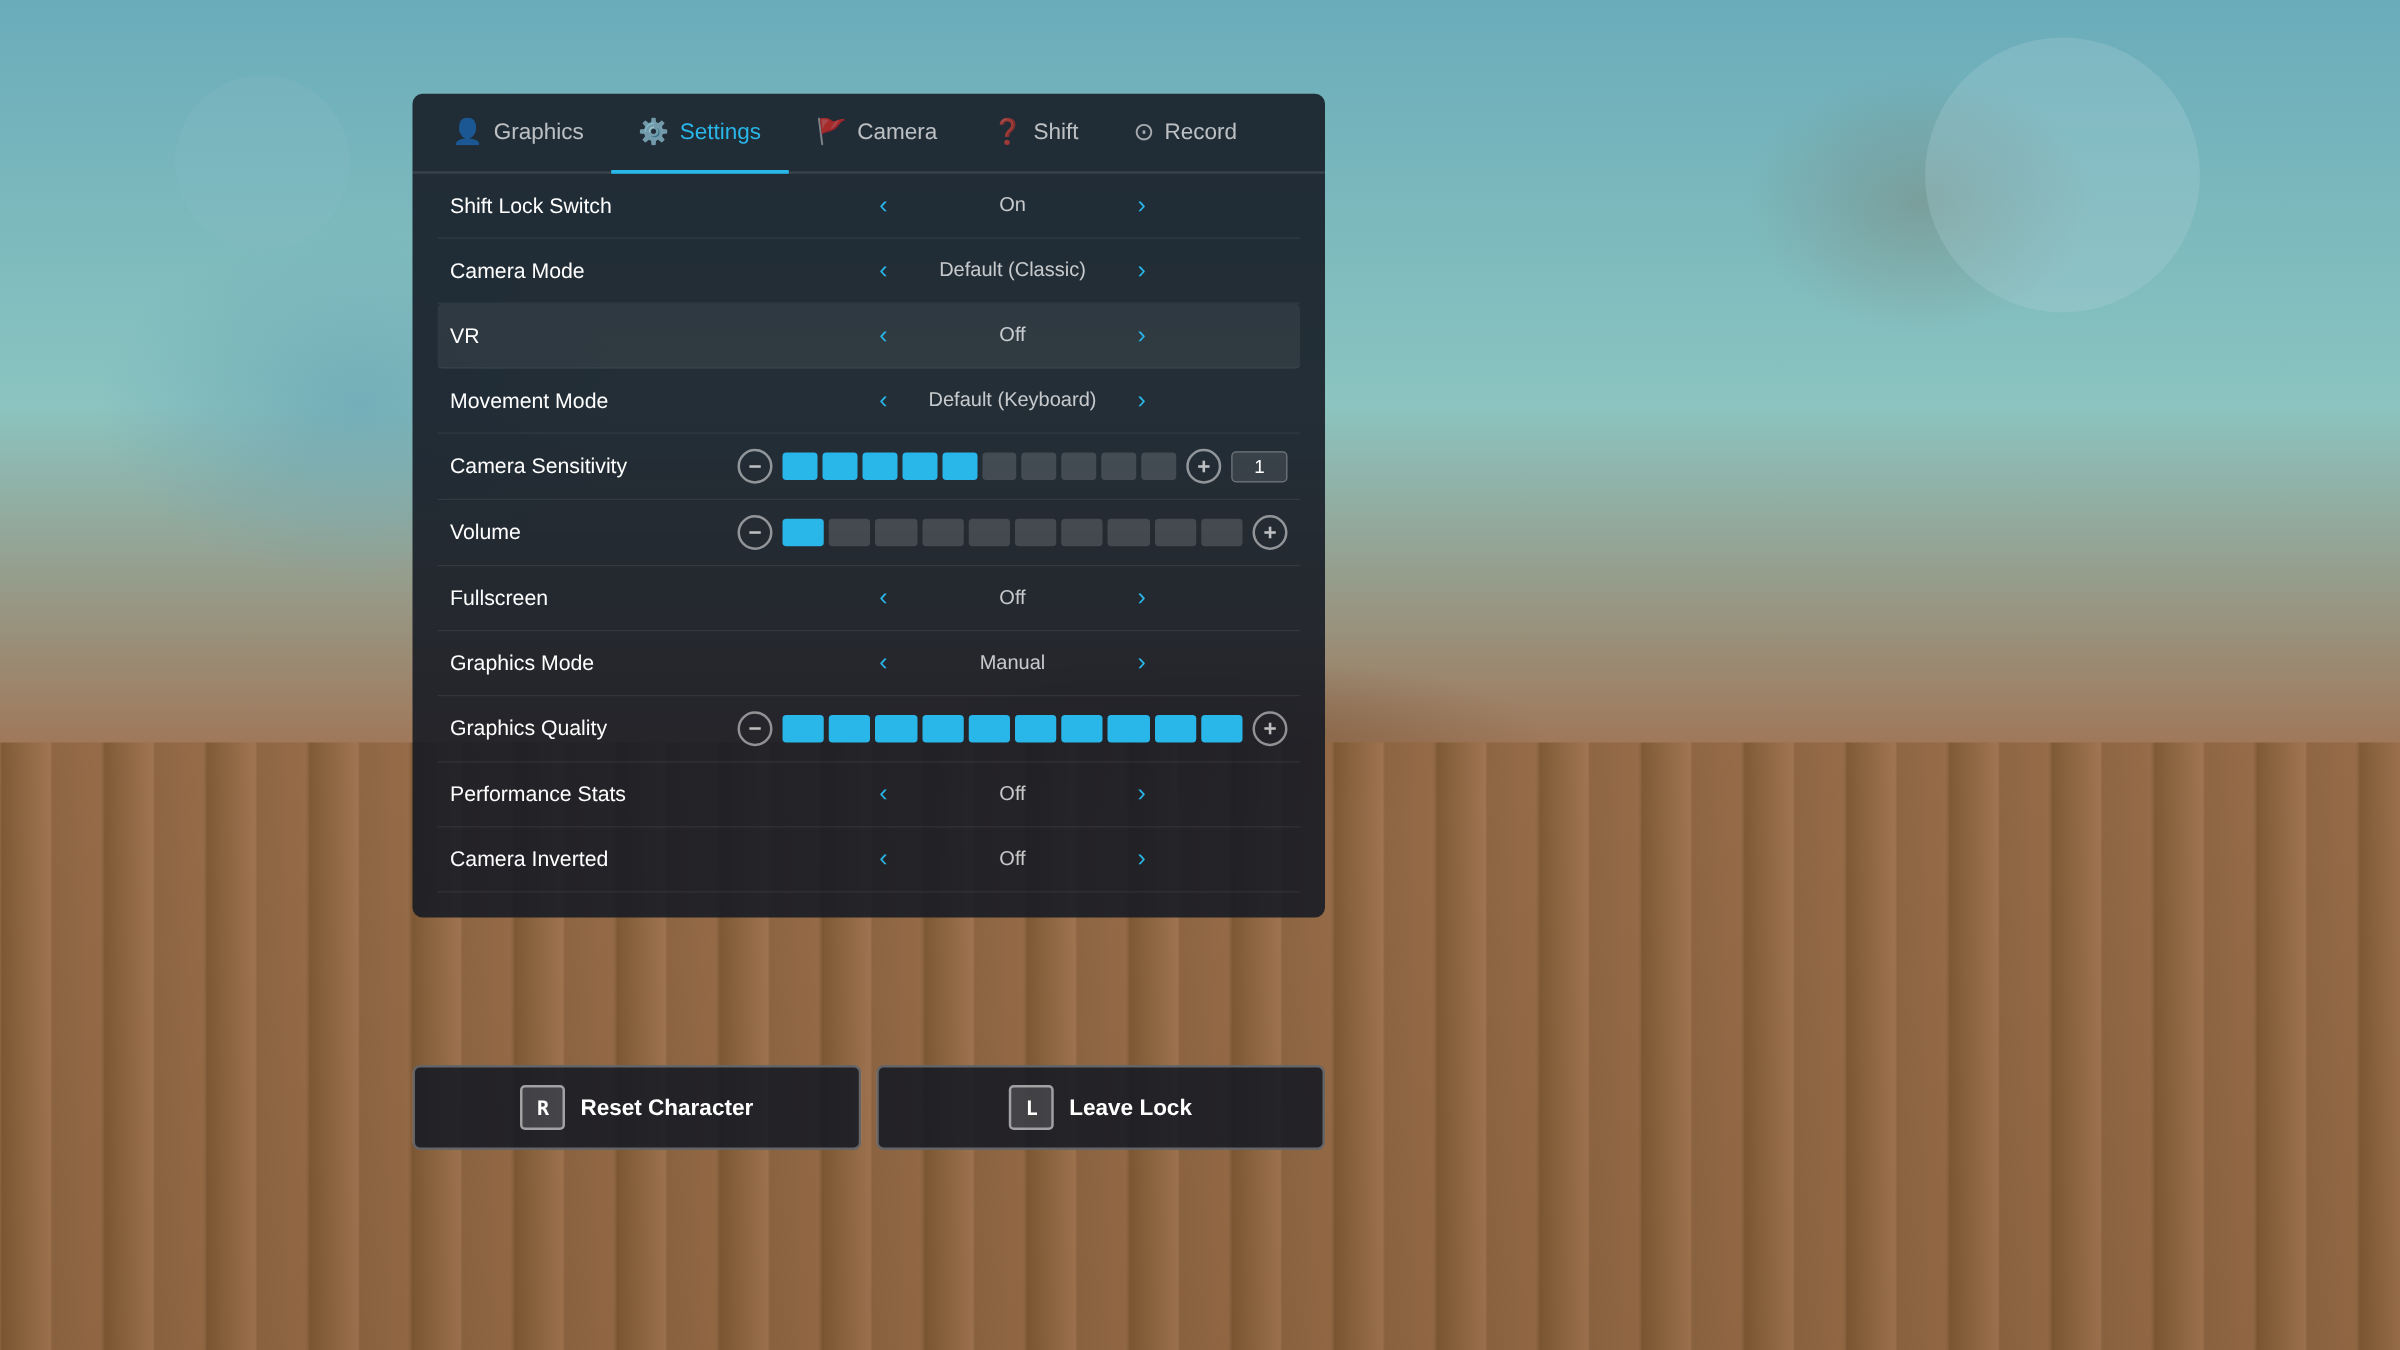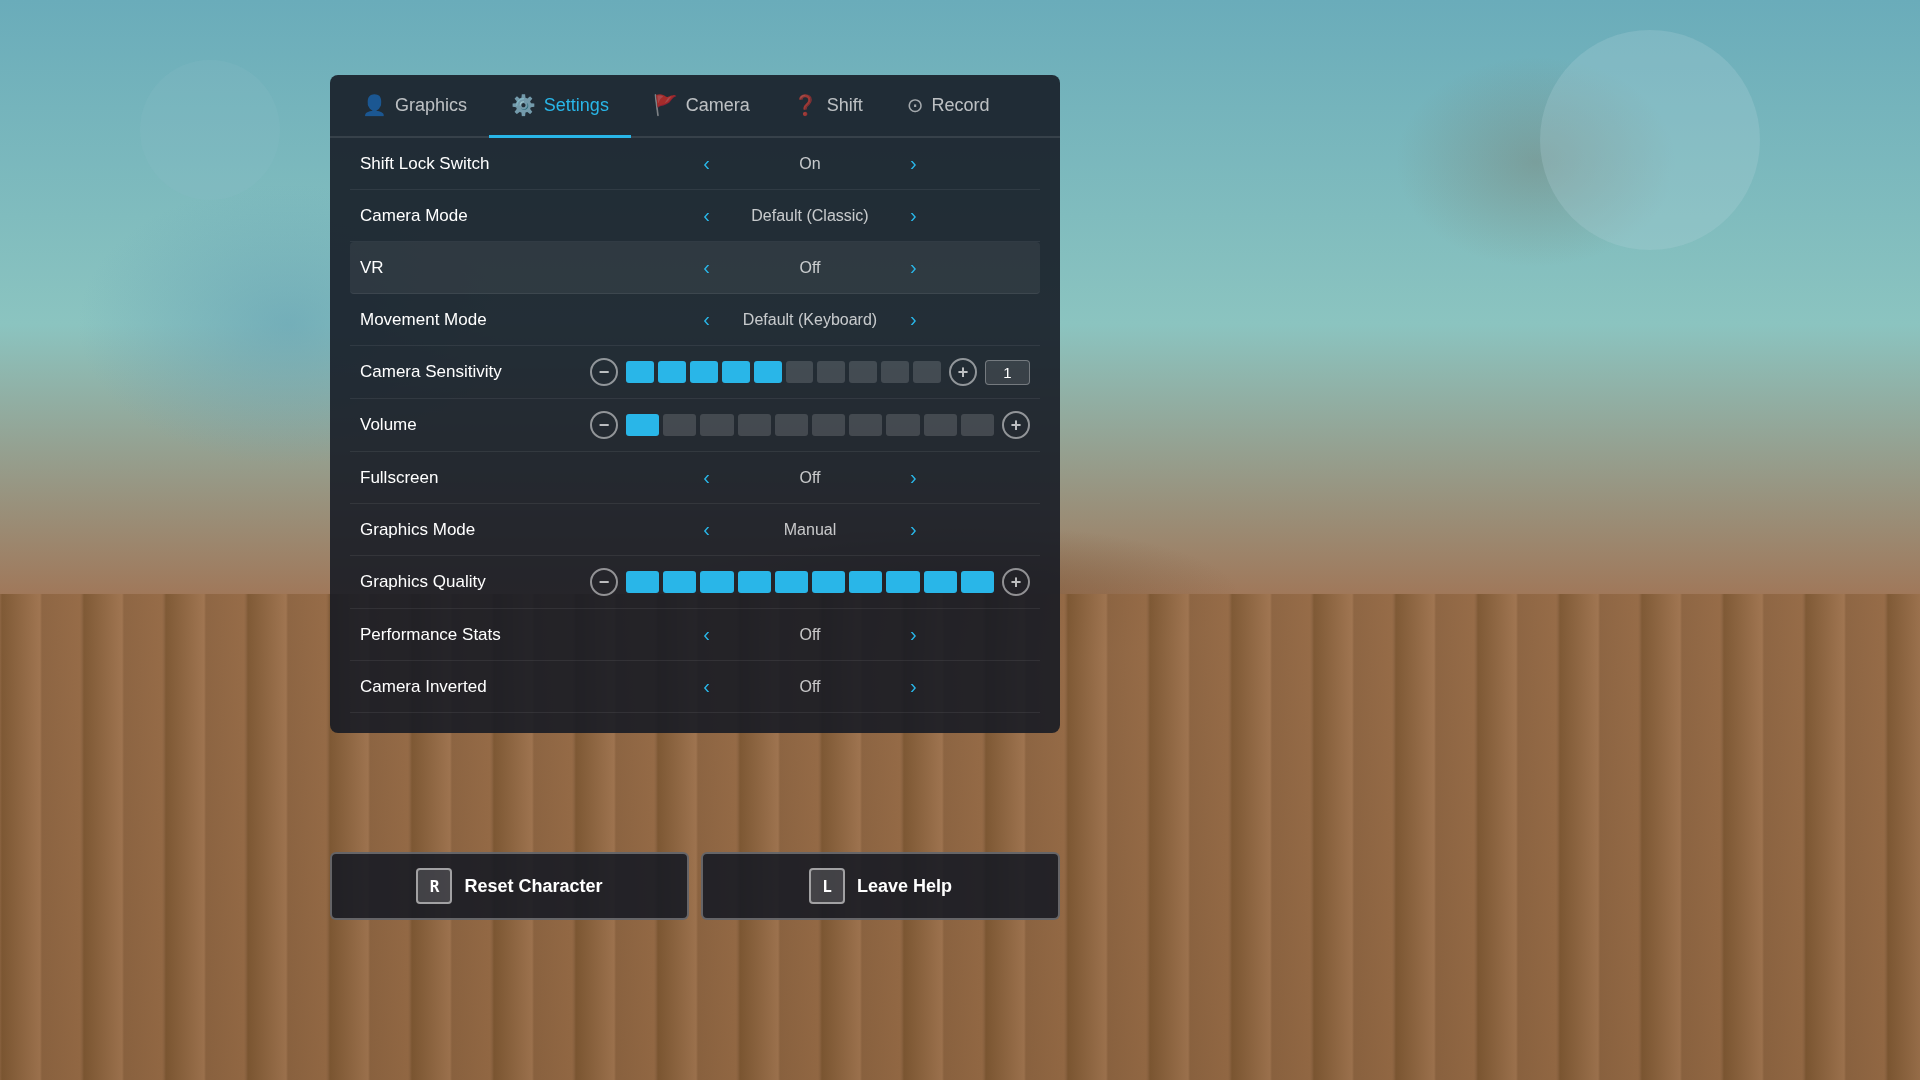--- a/index.html
+++ b/index.html
@@ -412,15 +412,15 @@
   </div>
 </div>
 
 <div class="bottom-buttons">
   <button class="action-btn">
     <span class="key-badge">R</span>
     <span>Reset Character</span>
   </button>
   <button class="action-btn">
     <span class="key-badge">L</span>
-    <span>Leave Help</span>
+    <span>Leave Lock</span>
   </button>
 </div>
 
 </body></html>

